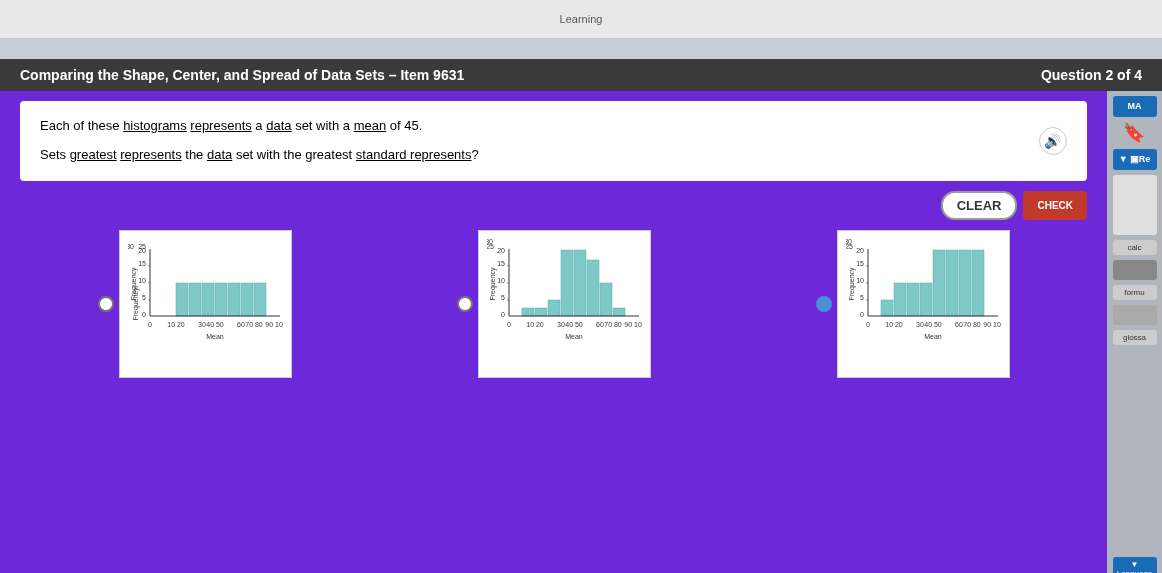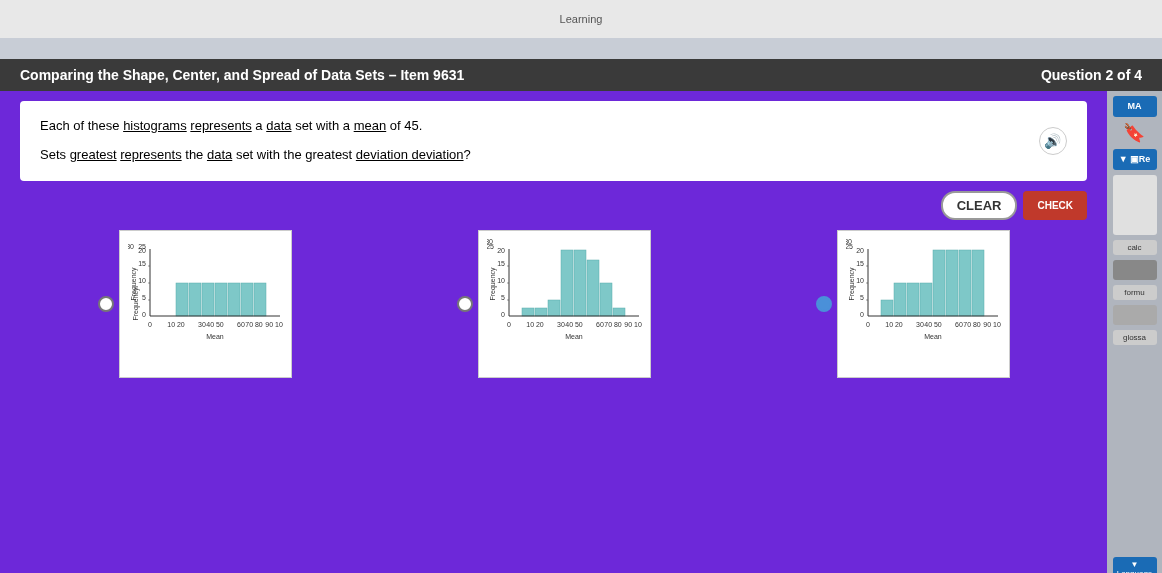--- a/index.html
+++ b/index.html
@@ -221,21 +221,21 @@
 
 <div class="main-content">
 
   <div class="left-panel">
 
     <div class="question-box" style="position:relative;">
       <p>
         <span>Each of these </span><u>histograms</u><span> </span><u>represents</u><span> a </span><u>data</u><span> set with a </span><u>mean</u><span> of 45.</span>
       </p>
       <p style="margin-top:8px;">
-        <span>Sets </span><u>greatest</u><span> </span><u>represents</u><span> the </span><u>data</u><span> set with the greatest </span><u>deviation deviation</u><span>?</span>
+        <span>Sets </span><u>greatest</u><span> </span><u>represents</u><span> the </span><u>data</u><span> set with the greatest </span><u>standard represents</u><span>?</span>
       </p>
 
       <div class="speaker-icon">🔊</div>
     </div>
 
     <div class="buttons-area">
       <button class="btn-clear">CLEAR</button>
       <button class="btn-check">CHECK</button>
     </div>
 

